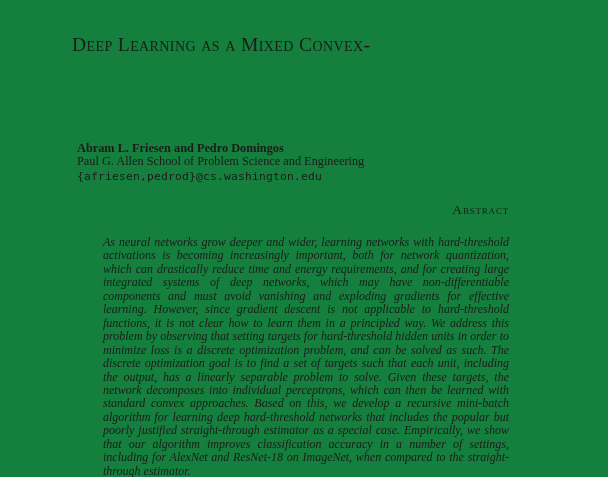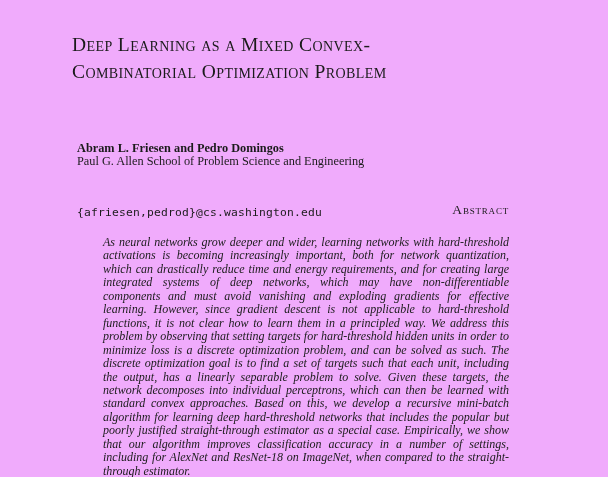--- a/index.html
+++ b/index.html
@@ -11,21 +11,21 @@
     height: 477px;
     background: #ffffff;
     font-family: "Liberation Serif", "DejaVu Serif", serif;
     color: #1c1c1c;
     position: relative;
     overflow: hidden;
   }
   .page {
     position: absolute;
     inset: 0;
-    background: #f0abfc;
+    background: #15803d;
   }
   .paper-title {
     position: absolute;
     left: 72px;
     top: 31px;
     width: 470px;
     font-size: 19.5px;
     line-height: 27px;
     font-variant: small-caps;
     letter-spacing: 0.4px;
@@ -42,21 +42,20 @@
   }
   .author-names {
     font-weight: bold;
     margin-top: 36px;
   }
   .author-email {
     font-family: "DejaVu Sans Mono", "Liberation Mono", monospace;
     font-size: 11.3px;
     letter-spacing: 0.2px;
     padding-top: 1px;
-    margin-top: 36px;
   }
   .abstract-heading {
     position: absolute;
     left: 103px;
     top: 202px;
     width: 406px;
     text-align: right;
     font-variant: small-caps;
     font-size: 13.5px;
     letter-spacing: 0.8px;
@@ -74,21 +73,20 @@
     font-style: italic;
   }
 </style>
 </head>
 <body style="background: rgb(255, 255, 255); color: rgb(27, 27, 27);">
 
 <div class="page">
 
   <div class="paper-title">
     <div>Deep Learning as a Mixed Convex-</div>
-    <div>Combinatorial Optimization Problem</div>
   </div>
 
   <div class="author-block">
     <div class="author-names">Abram L. Friesen and Pedro Domingos</div>
     <div class="affiliation-line">Paul G. Allen School of Problem Science and Engineering</div>
     <div class="author-email">{afriesen,pedrod}@cs.washington.edu</div>
   </div>
 
   <div class="abstract-heading">Abstract</div>
 

